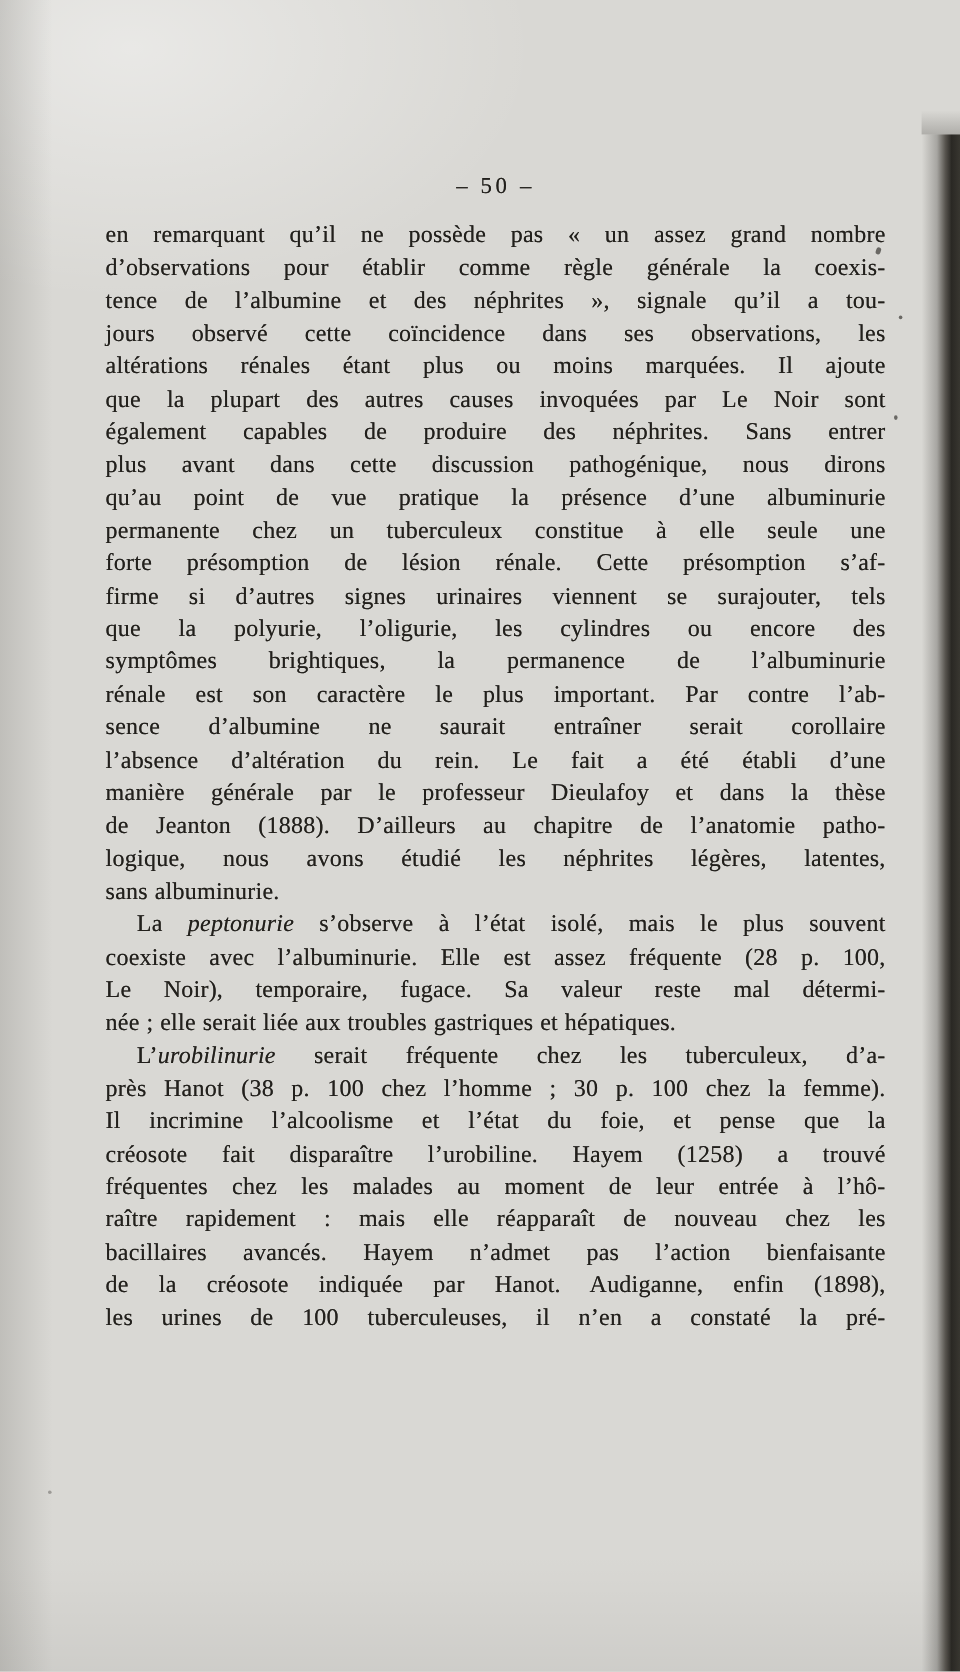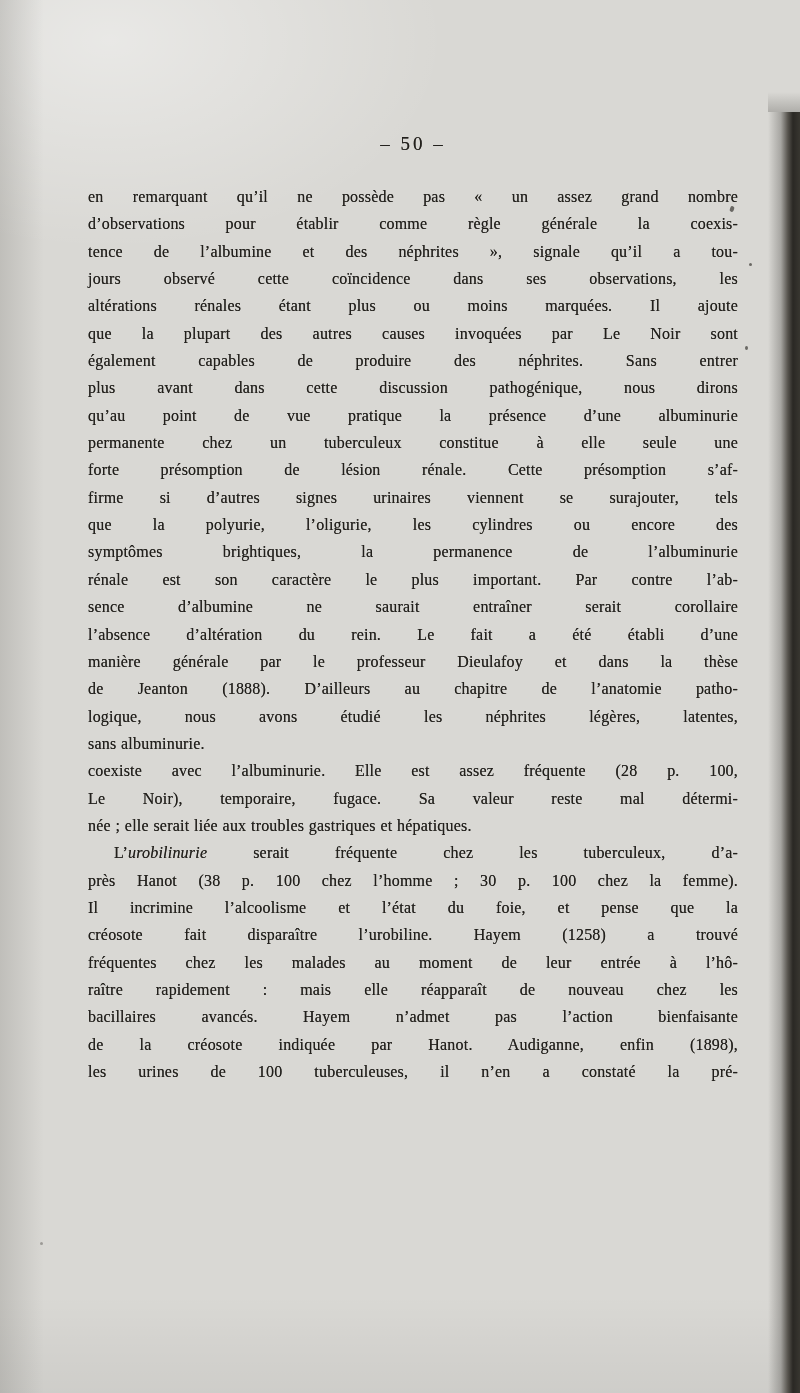--- a/index.html
+++ b/index.html
@@ -39,30 +39,30 @@
       #57544e 62%,
       var(--edge) 78%,
       #383630 100%);
   }
   .edge-right-fade {
     position: absolute; right: 0; top: 92px; width: 32px; height: 20px;
     background: linear-gradient(to bottom, rgba(50,48,44,0), rgba(50,48,44,0.25));
   }
 
   .pagenum {
-    position: absolute; top: 133px; left: 88px; width: 650px;
+    position: absolute; top: 145px; left: 88px; width: 650px;
     text-align: center;
     font-size: 19px;
     letter-spacing: 3px;
     text-shadow: 0 0 0.5px rgba(34,32,28,0.7);
   }
 
   .text-block {
     position: absolute; top: 183px; left: 88px; width: 650px;
-    font-size: 16px;
+    font-size: 20px;
     line-height: 27.35px;
     text-shadow: 0 0 0.5px rgba(34,32,28,0.7);
   }
   .line {
     text-align: justify;
     text-align-last: justify;
     text-justify: inter-word;
     word-spacing: 0.5px;
     letter-spacing: 0.2px;
   }
@@ -105,20 +105,21 @@
         <div class="line">symptômes brightiques, la permanence de l’albuminurie</div>
         <div class="line">rénale est son caractère le plus important. Par contre l’ab-</div>
         <div class="line">sence d’albumine ne saurait entraîner serait corollaire</div>
         <div class="line">l’absence d’altération du rein. Le fait a été établi d’une</div>
         <div class="line">manière générale par le professeur Dieulafoy et dans la thèse</div>
         <div class="line">de Jeanton (1888). D’ailleurs au chapitre de l’anatomie patho-</div>
         <div class="line">logique, nous avons étudié les néphrites légères, latentes,</div>
         <div class="line flush">sans albuminurie.</div>
       </div>
       <div>
+        <div class="line indent">La <em>peptonurie</em> s’observe à l’état isolé, mais le plus souvent</div>
         <div class="line">coexiste avec l’albuminurie. Elle est assez fréquente (28 p. 100,</div>
         <div class="line">Le Noir), temporaire, fugace. Sa valeur reste mal détermi-</div>
         <div class="line flush">née ; elle serait liée aux troubles gastriques et hépatiques.</div>
       </div>
       <div>
         <div class="line indent">L’<em>urobilinurie</em> serait fréquente chez les tuberculeux, d’a-</div>
         <div class="line">près Hanot (38 p. 100 chez l’homme ; 30 p. 100 chez la femme).</div>
         <div class="line">Il incrimine l’alcoolisme et l’état du foie, et pense que la</div>
         <div class="line">créosote fait disparaître l’urobiline. Hayem (1258) a trouvé</div>
         <div class="line">fréquentes chez les malades au moment de leur entrée à l’hô-</div>

